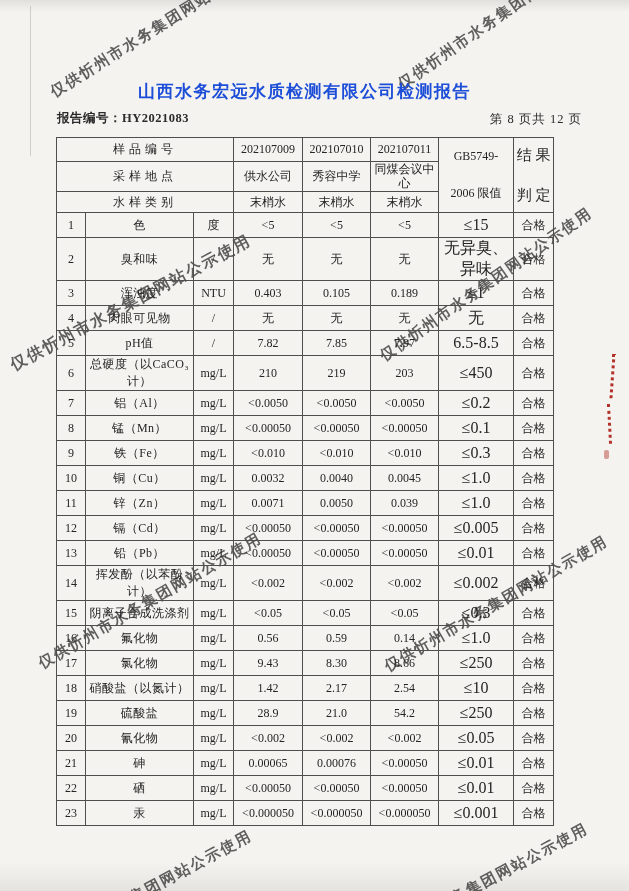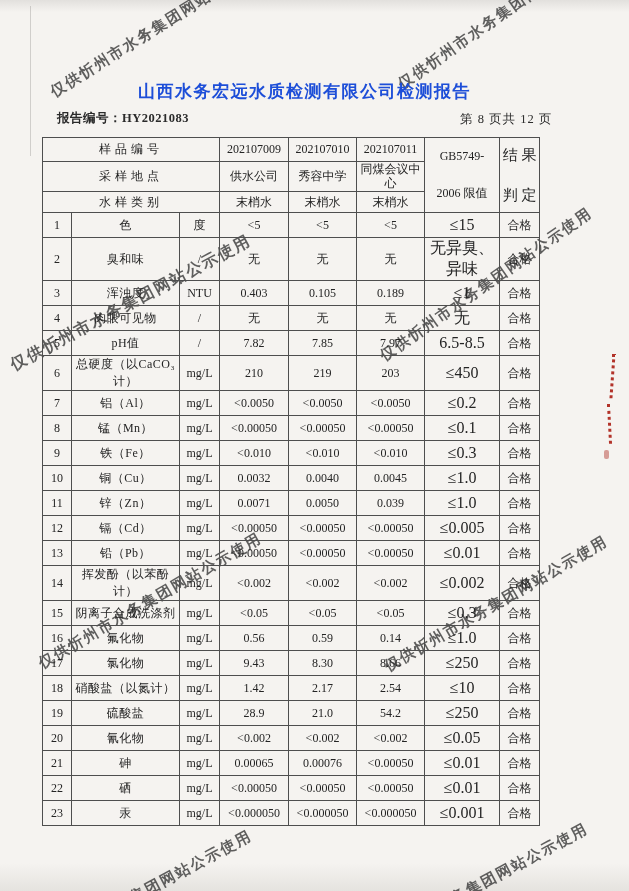--- a/index.html
+++ b/index.html
@@ -13,23 +13,23 @@
   .shade-bottom{position:absolute;bottom:0;left:0;right:0;height:28px;
     background:linear-gradient(rgba(245,243,240,0),#e5e3df);}
   .edge-left{position:absolute;left:30px;top:6px;width:1px;height:150px;
     background:rgba(140,138,134,.35);}
 
   .title{position:absolute;left:56px;top:80px;width:497px;text-align:center;
     font-size:17px;font-weight:700;letter-spacing:1.5px;color:#1d4ed8;}
   .meta-left{position:absolute;left:57px;top:110px;font-size:12.5px;
     font-weight:700;letter-spacing:.5px;}
   .meta-right{position:absolute;left:460px;top:111px;width:122px;
-    font-size:12.5px;letter-spacing:1px;}
-
-  table.report{position:absolute;left:42px;top:137px;width:497px;
+    text-align:right;font-size:12.5px;letter-spacing:1px;}
+
+  table.report{position:absolute;left:56px;top:137px;width:497px;
     border-collapse:collapse;table-layout:fixed;font-size:12px;color:#242424;}
   table.report td{border:1px solid #4e4e4e;text-align:center;
     padding:0 2px;overflow:hidden;}
   tr.hr1{height:24px} tr.hr2{height:30px} tr.hr3{height:21px}
   tbody tr{height:25px}
   td.item-cell{text-align:left;padding-left:7px;letter-spacing:.5px}
   td.limit-cell{font-size:16px;letter-spacing:0}
   td.meta-val{padding:0 5px;line-height:1.1}
   td.span-head{letter-spacing:4px}
   .two-line div{line-height:1.1}

